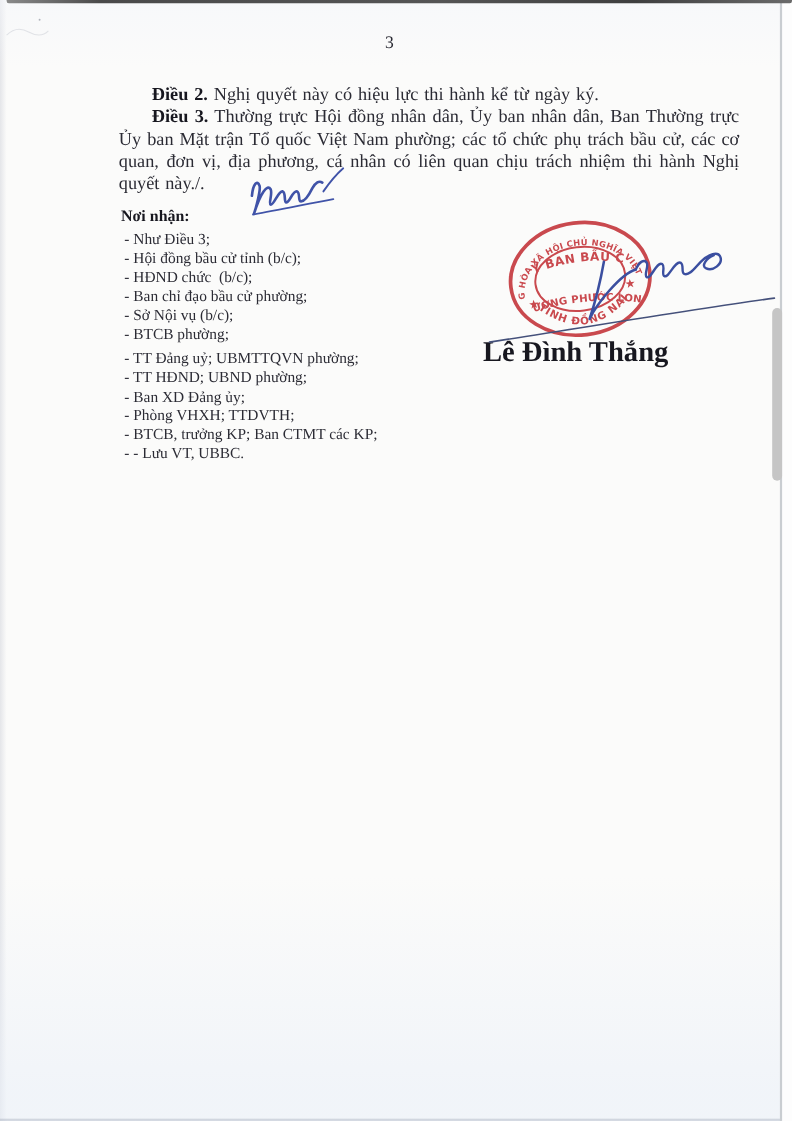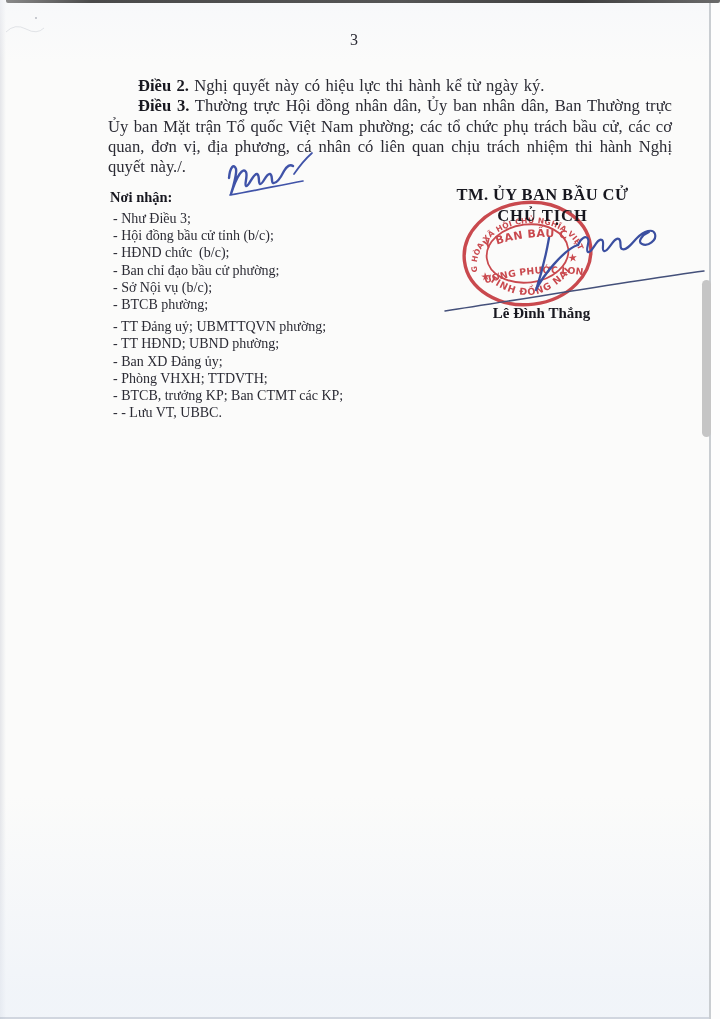--- a/index.html
+++ b/index.html
@@ -34,22 +34,22 @@
 
   .recipients{position:absolute;left:110px;top:189px;width:300px;color:#26262e;}
   .recipients-label{font-size:14.5px;font-weight:bold;color:#17171f;}
   .rcpt-list{margin-top:4px;padding-left:3px;}
   .rcpt-item{font-size:14px;line-height:17.2px;white-space:pre-wrap;}
   .rcpt-item:nth-of-type(7){margin-top:5px;}
 
   .sig-block{position:absolute;left:420px;top:184px;width:245px;text-align:center;z-index:2;}
   .sig-authority{font-size:16.5px;font-weight:bold;letter-spacing:.4px;color:#17171f;line-height:21px;}
   .sig-title{font-size:16.5px;font-weight:bold;letter-spacing:1px;color:#17171f;line-height:21px;}
-  .sig-name{position:absolute;left:449px;top:305px;width:185px;text-align:center;z-index:2;
-    font-size:15px;font-weight:bold;color:#17171f;}
+  .sig-name{position:absolute;left:439px;top:305px;width:185px;z-index:2;
+    font-size:26px;font-weight:bold;color:#17171f;}
 
   .stamp-svg{position:absolute;left:440px;top:180px;z-index:1;opacity:.93;}
   .sign-svg{position:absolute;left:400px;top:150px;z-index:3;}
   .initials-svg{position:absolute;left:215px;top:148px;z-index:3;}
   .pencil-svg{position:absolute;left:2px;top:10px;z-index:1;opacity:.5;}
 </style>
 </head>
 <body>
 
 <div class="stage">
@@ -116,24 +116,20 @@
           <textPath href="#ctr1" startOffset="50%" text-anchor="middle">ỦY BAN BẦU CỬ</textPath>
         </text>
         <text font-size="9.3" letter-spacing="0.2">
           <textPath href="#ctr2" startOffset="50%" text-anchor="middle">PHƯỜNG PHƯỚC LONG</textPath>
         </text>
         <text x="38" y="95" font-size="11" font-family="DejaVu Sans, sans-serif">★</text>
         <text x="127" y="87" font-size="11" font-family="DejaVu Sans, sans-serif">★</text>
       </g>
     </svg>
 
-    <div class="sig-block">
-      <div class="sig-authority">TM. ỦY BAN BẦU CỬ</div>
-      <div class="sig-title">CHỦ TỊCH</div>
-    </div>
 
     <svg class="sign-svg" width="320" height="190" viewBox="0 0 320 190">
       <g fill="none" stroke-linecap="round" stroke-linejoin="round">
         <path stroke="#3b4fa0" stroke-width="2.3" d="M 149,88 C 146,105 140,128 136,140 C 142,127 164,99 178,95"></path>
         <path stroke="#3b4fa0" stroke-width="2.2" d="M 178,95 c 3,-7 8,-10 10,-6 c 2,3 -3,11 0,13 c 4,2 9,-15 14,-12 c 3,2 -1,10 2,11 c 4,2 10,-15 15,-12 c 3,2 0,9 3,10 c 5,2 10,-6 15,-11 c 7,-7 16,-10 18,-4 c 2,6 -7,13 -13,10 c -5,-2 0,-9 7,-12"></path>
         <path stroke="#44507a" stroke-width="1.5" d="M 45,161 C 130,148 230,131 304,121"></path>
       </g>
     </svg>
 
     <div class="sig-name">Lê Đình Thắng</div>

